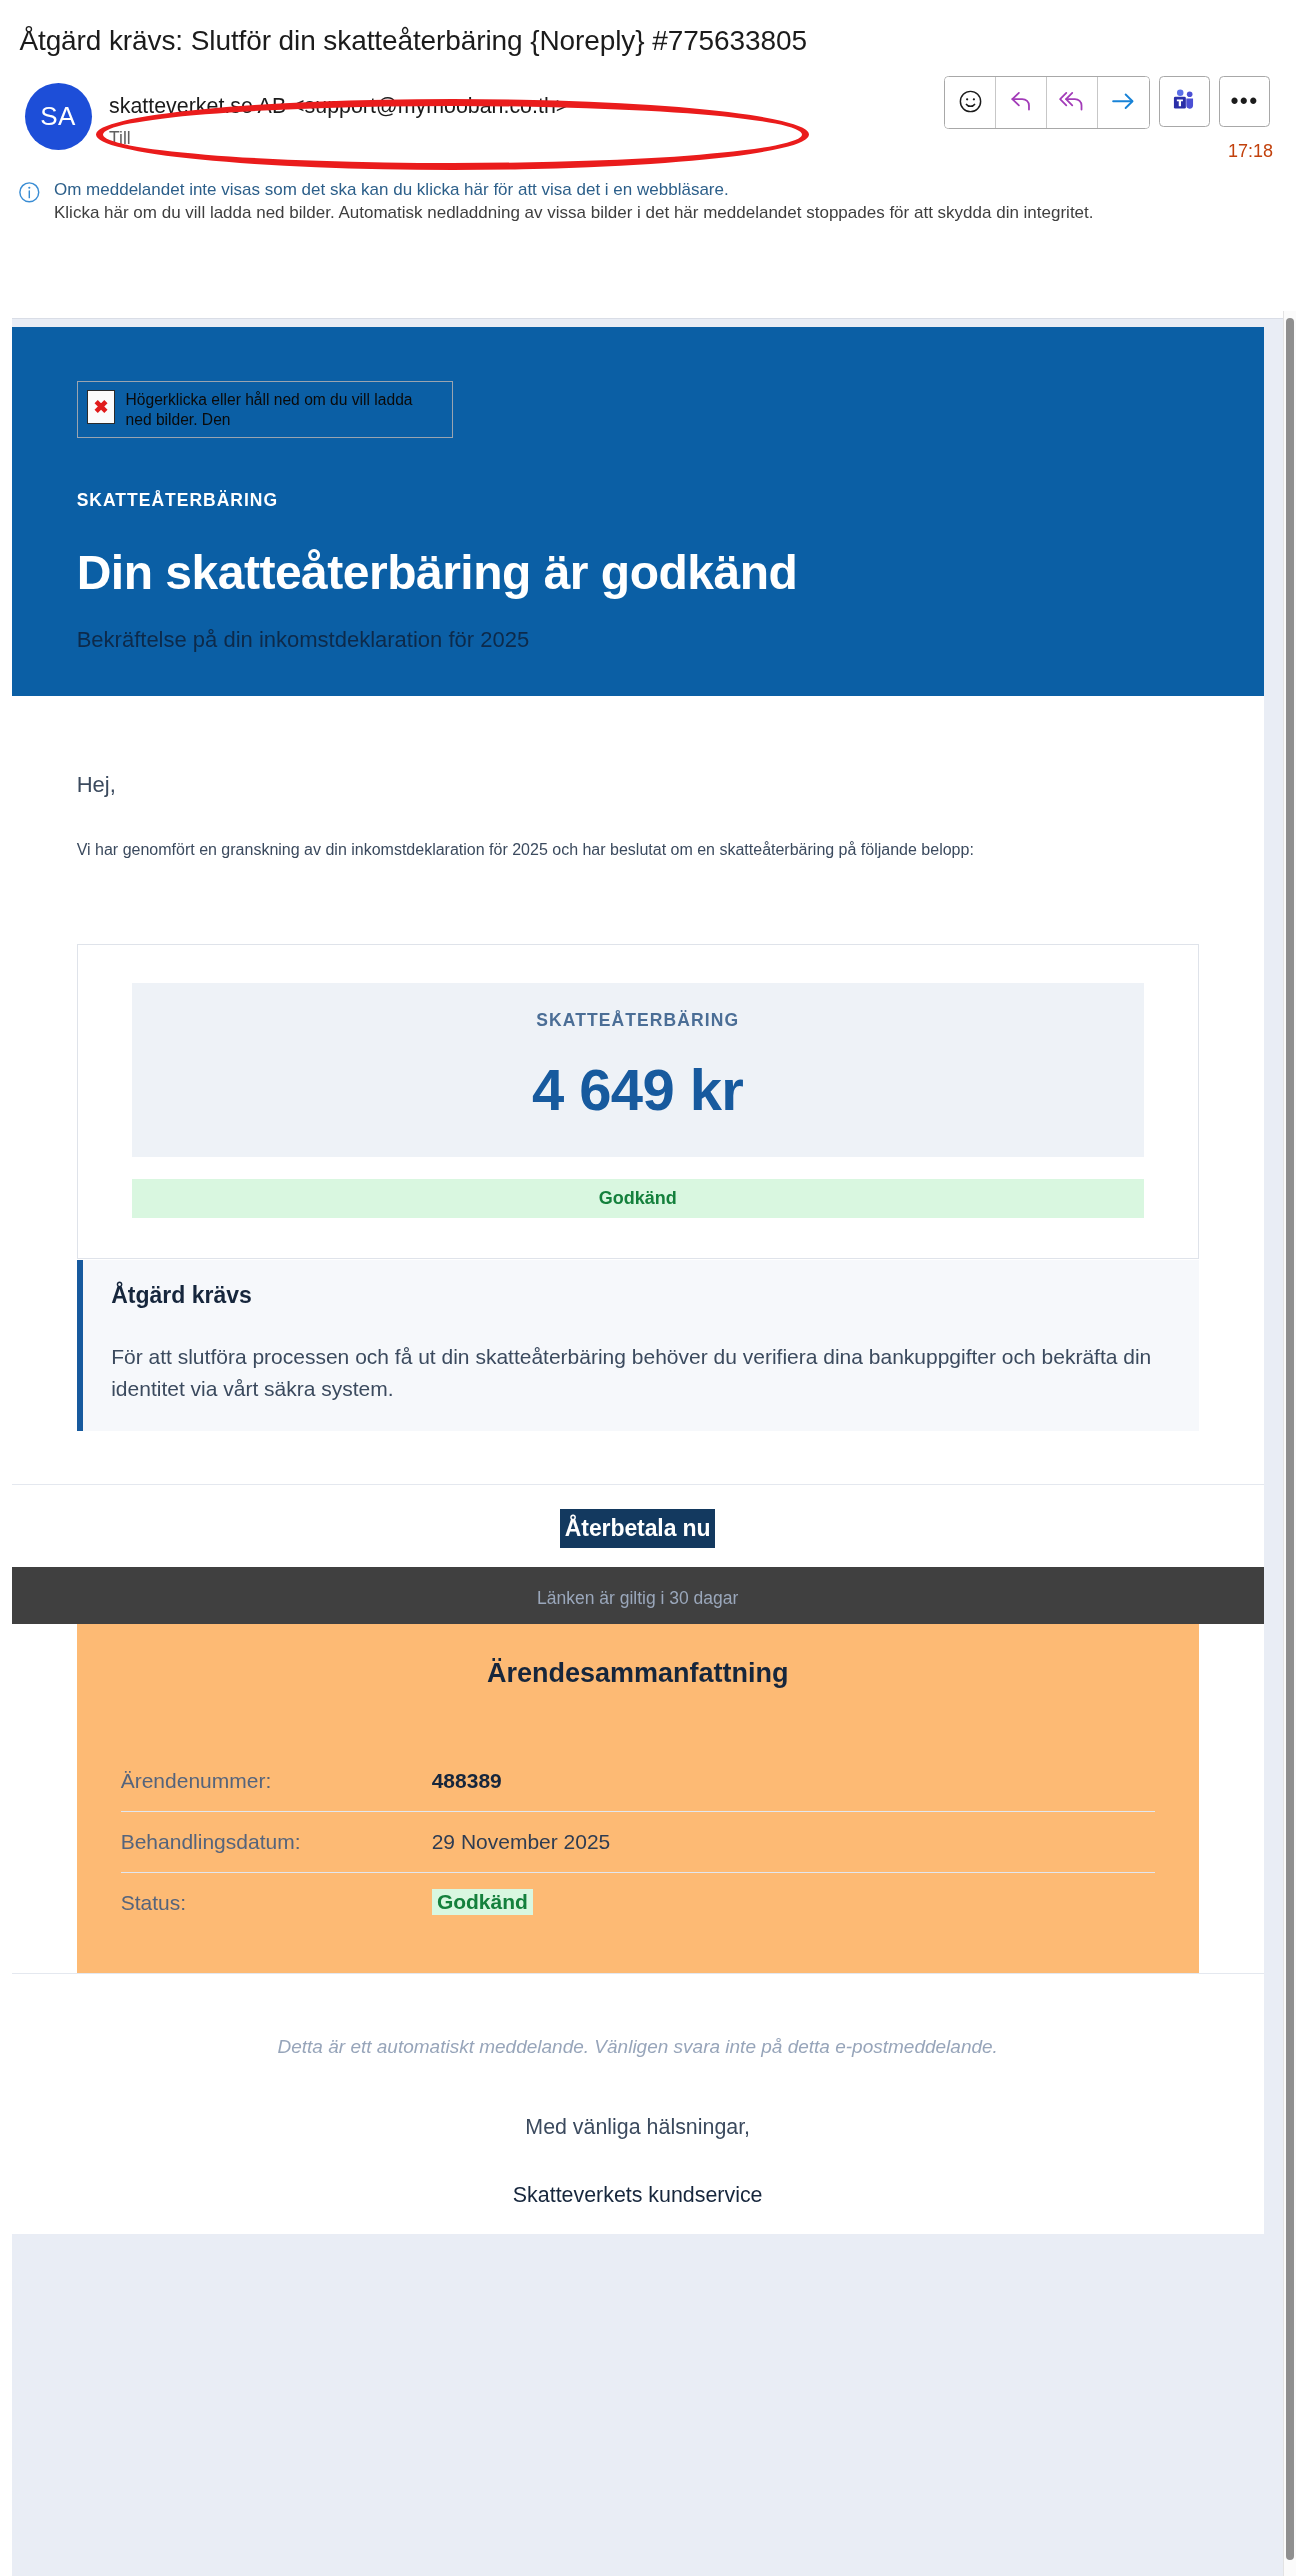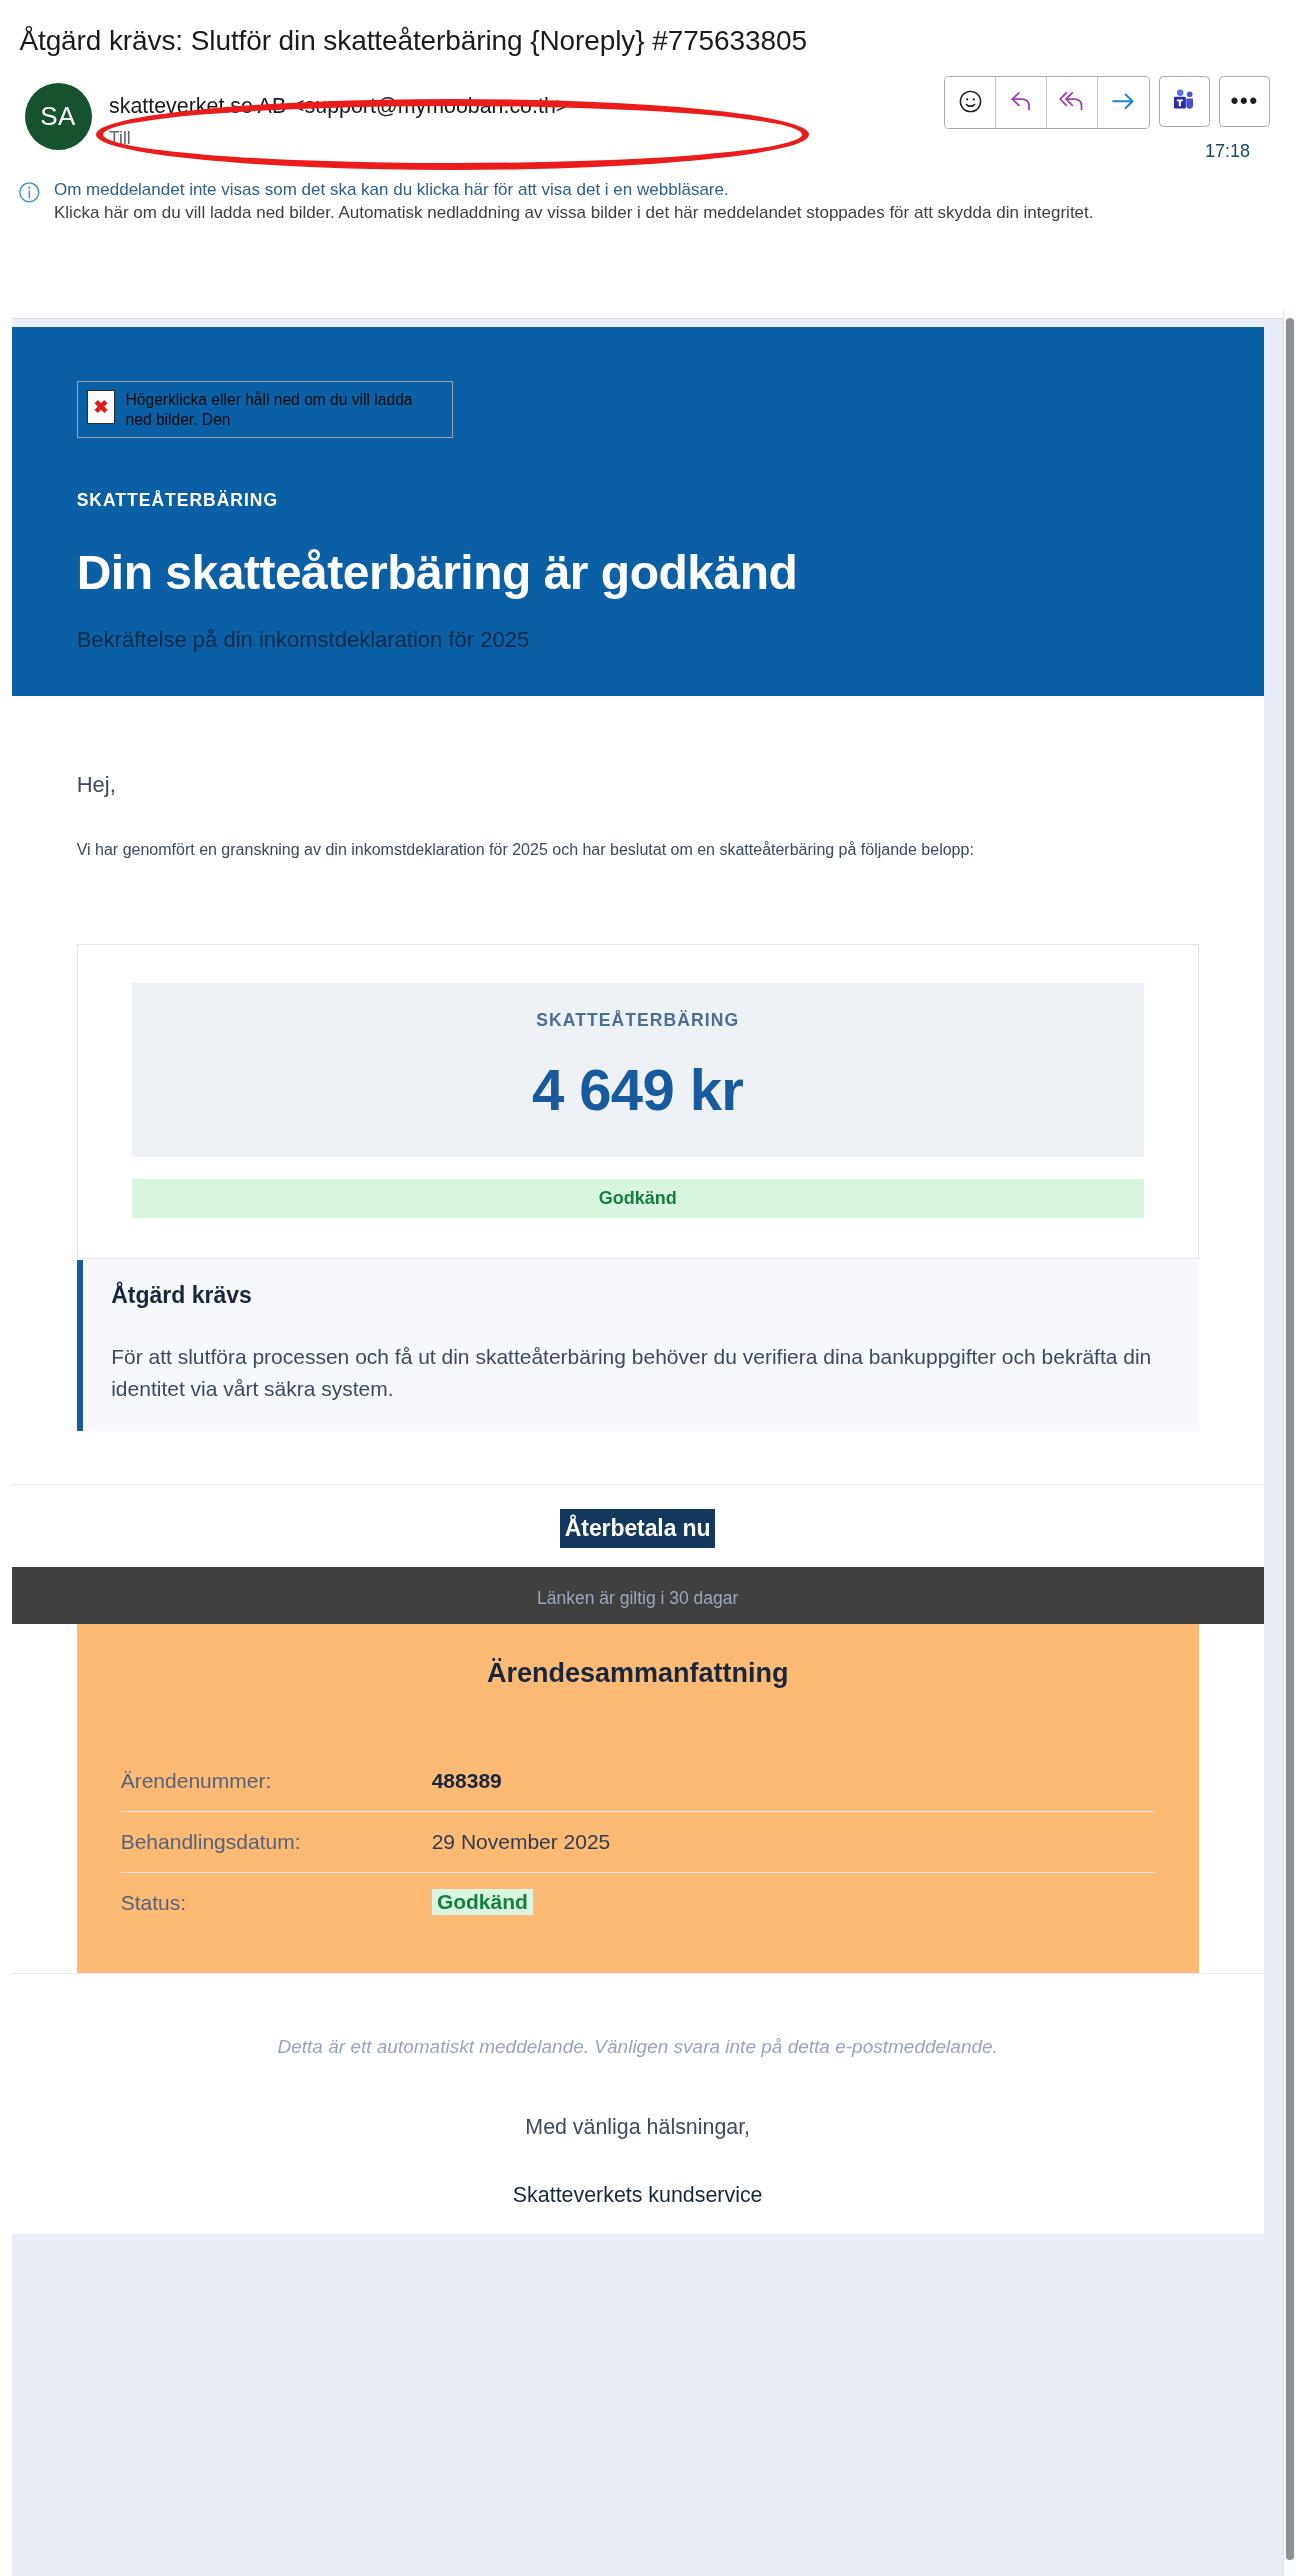--- a/index.html
+++ b/index.html
@@ -29,21 +29,21 @@
     margin-top: 11.7px;
   }
 
   .avatar {
     position: absolute;
     left: 24.6px;
     top: 14.3px;
     width: 67px;
     height: 67px;
     border-radius: 50%;
-    background: #14532d;
+    background: #1d4ed8;
     color: #ffffff;
     font-size: 26px;
     display: flex;
     align-items: center;
     justify-content: center;
     letter-spacing: 0.6px;
   }
 
   .sender-block {
     position: absolute;
@@ -104,24 +104,24 @@
     height: 51px;
     display: flex;
     align-items: center;
     justify-content: center;
     border: 1px solid #a8a8a8;
     border-radius: 4.5px;
     background: #fff;
   }
   .timestamp {
     position: absolute;
-    right: 46px;
+    right: 23px;
     top: 73px;
     font-size: 18px;
-    color: #0c4a6e;
+    color: #c2410c;
   }
 
   
   .info-banner {
     position: relative;
     padding: 3.9px 26px 6.5px 54px;
     margin-top: 2.6px;
   }
   .info-icon {
     position: absolute;

